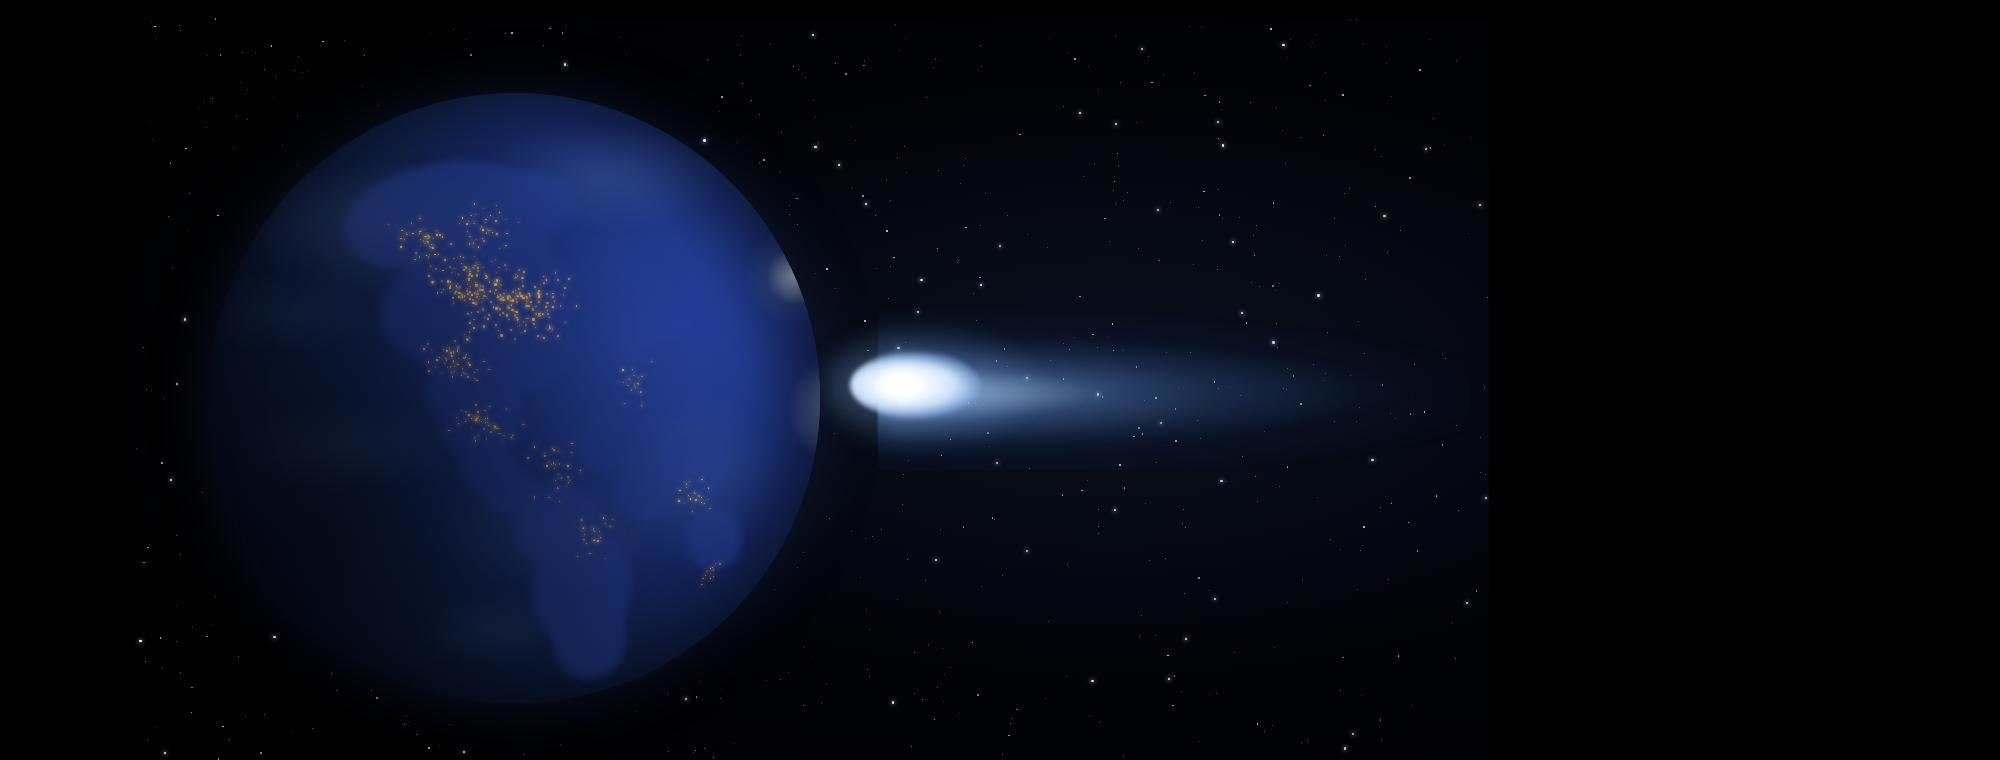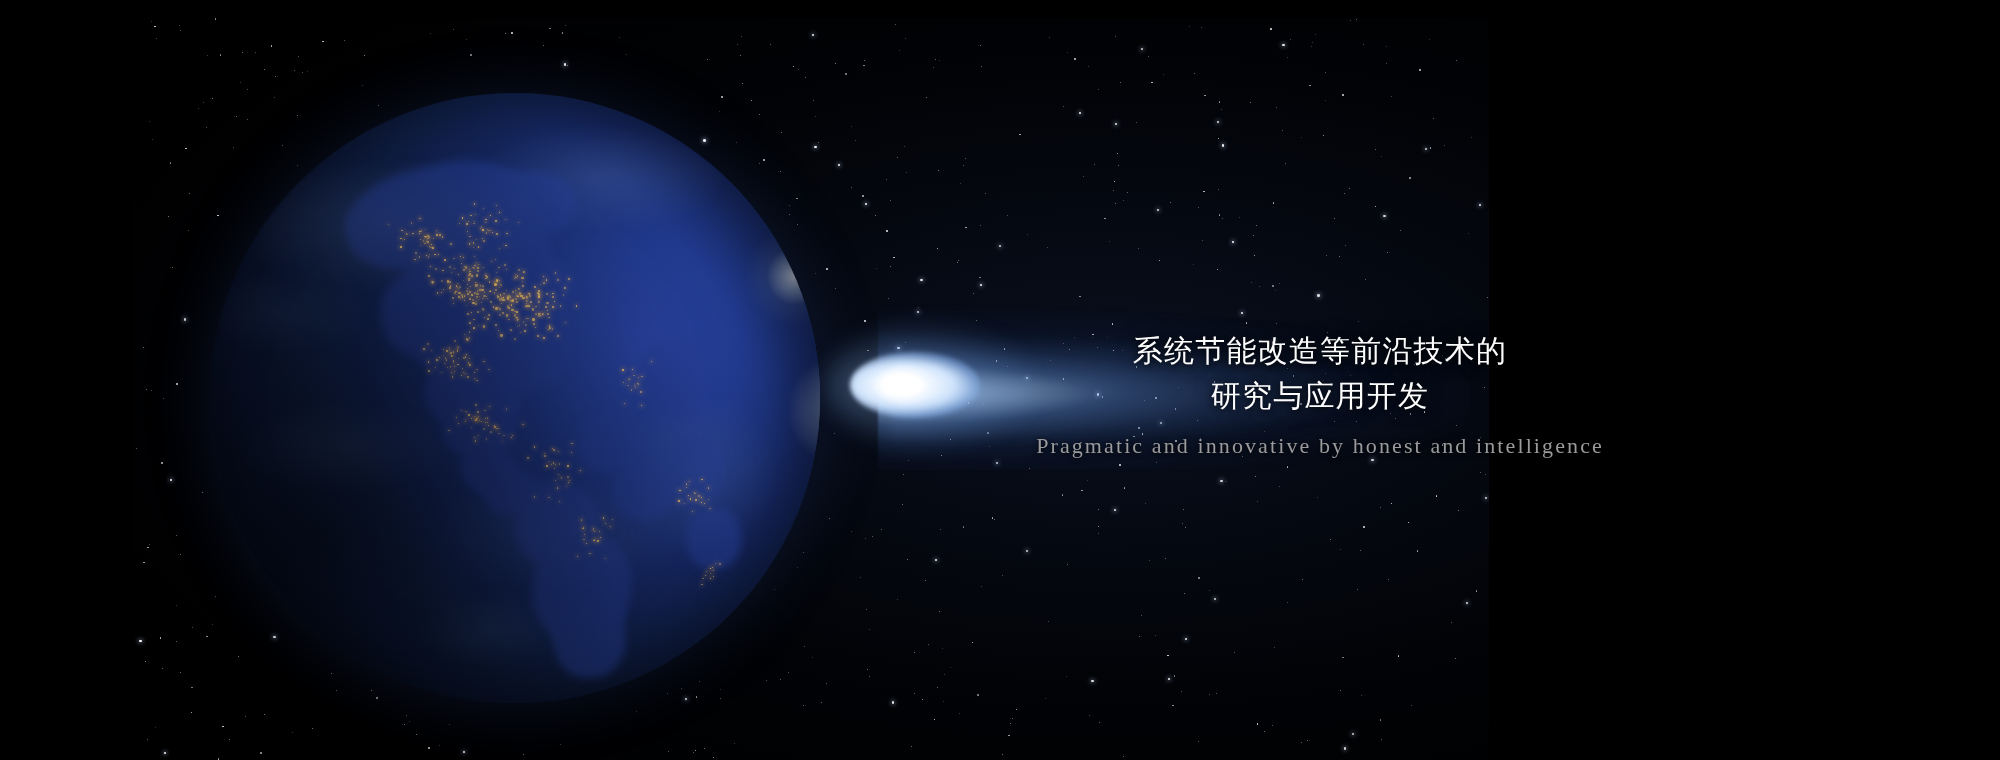--- a/index.html
+++ b/index.html
@@ -1321,19 +1321,14 @@
 
   <div id="comet">
     <div class="tail"></div>
     <div class="tail2"></div>
     <div class="speck"></div>
     <div class="halo"></div>
     <div class="head"></div>
     <div class="core"></div>
   </div>
 
-  <div id="copy">
-    <div class="cn">系统节能改造等前沿技术的</div>
-    <div class="cn">研究与应用开发</div>
-    <div class="en">Pragmatic and innovative by honest and intelligence</div>
-  </div>
 
 </div>
 
 </body></html>

